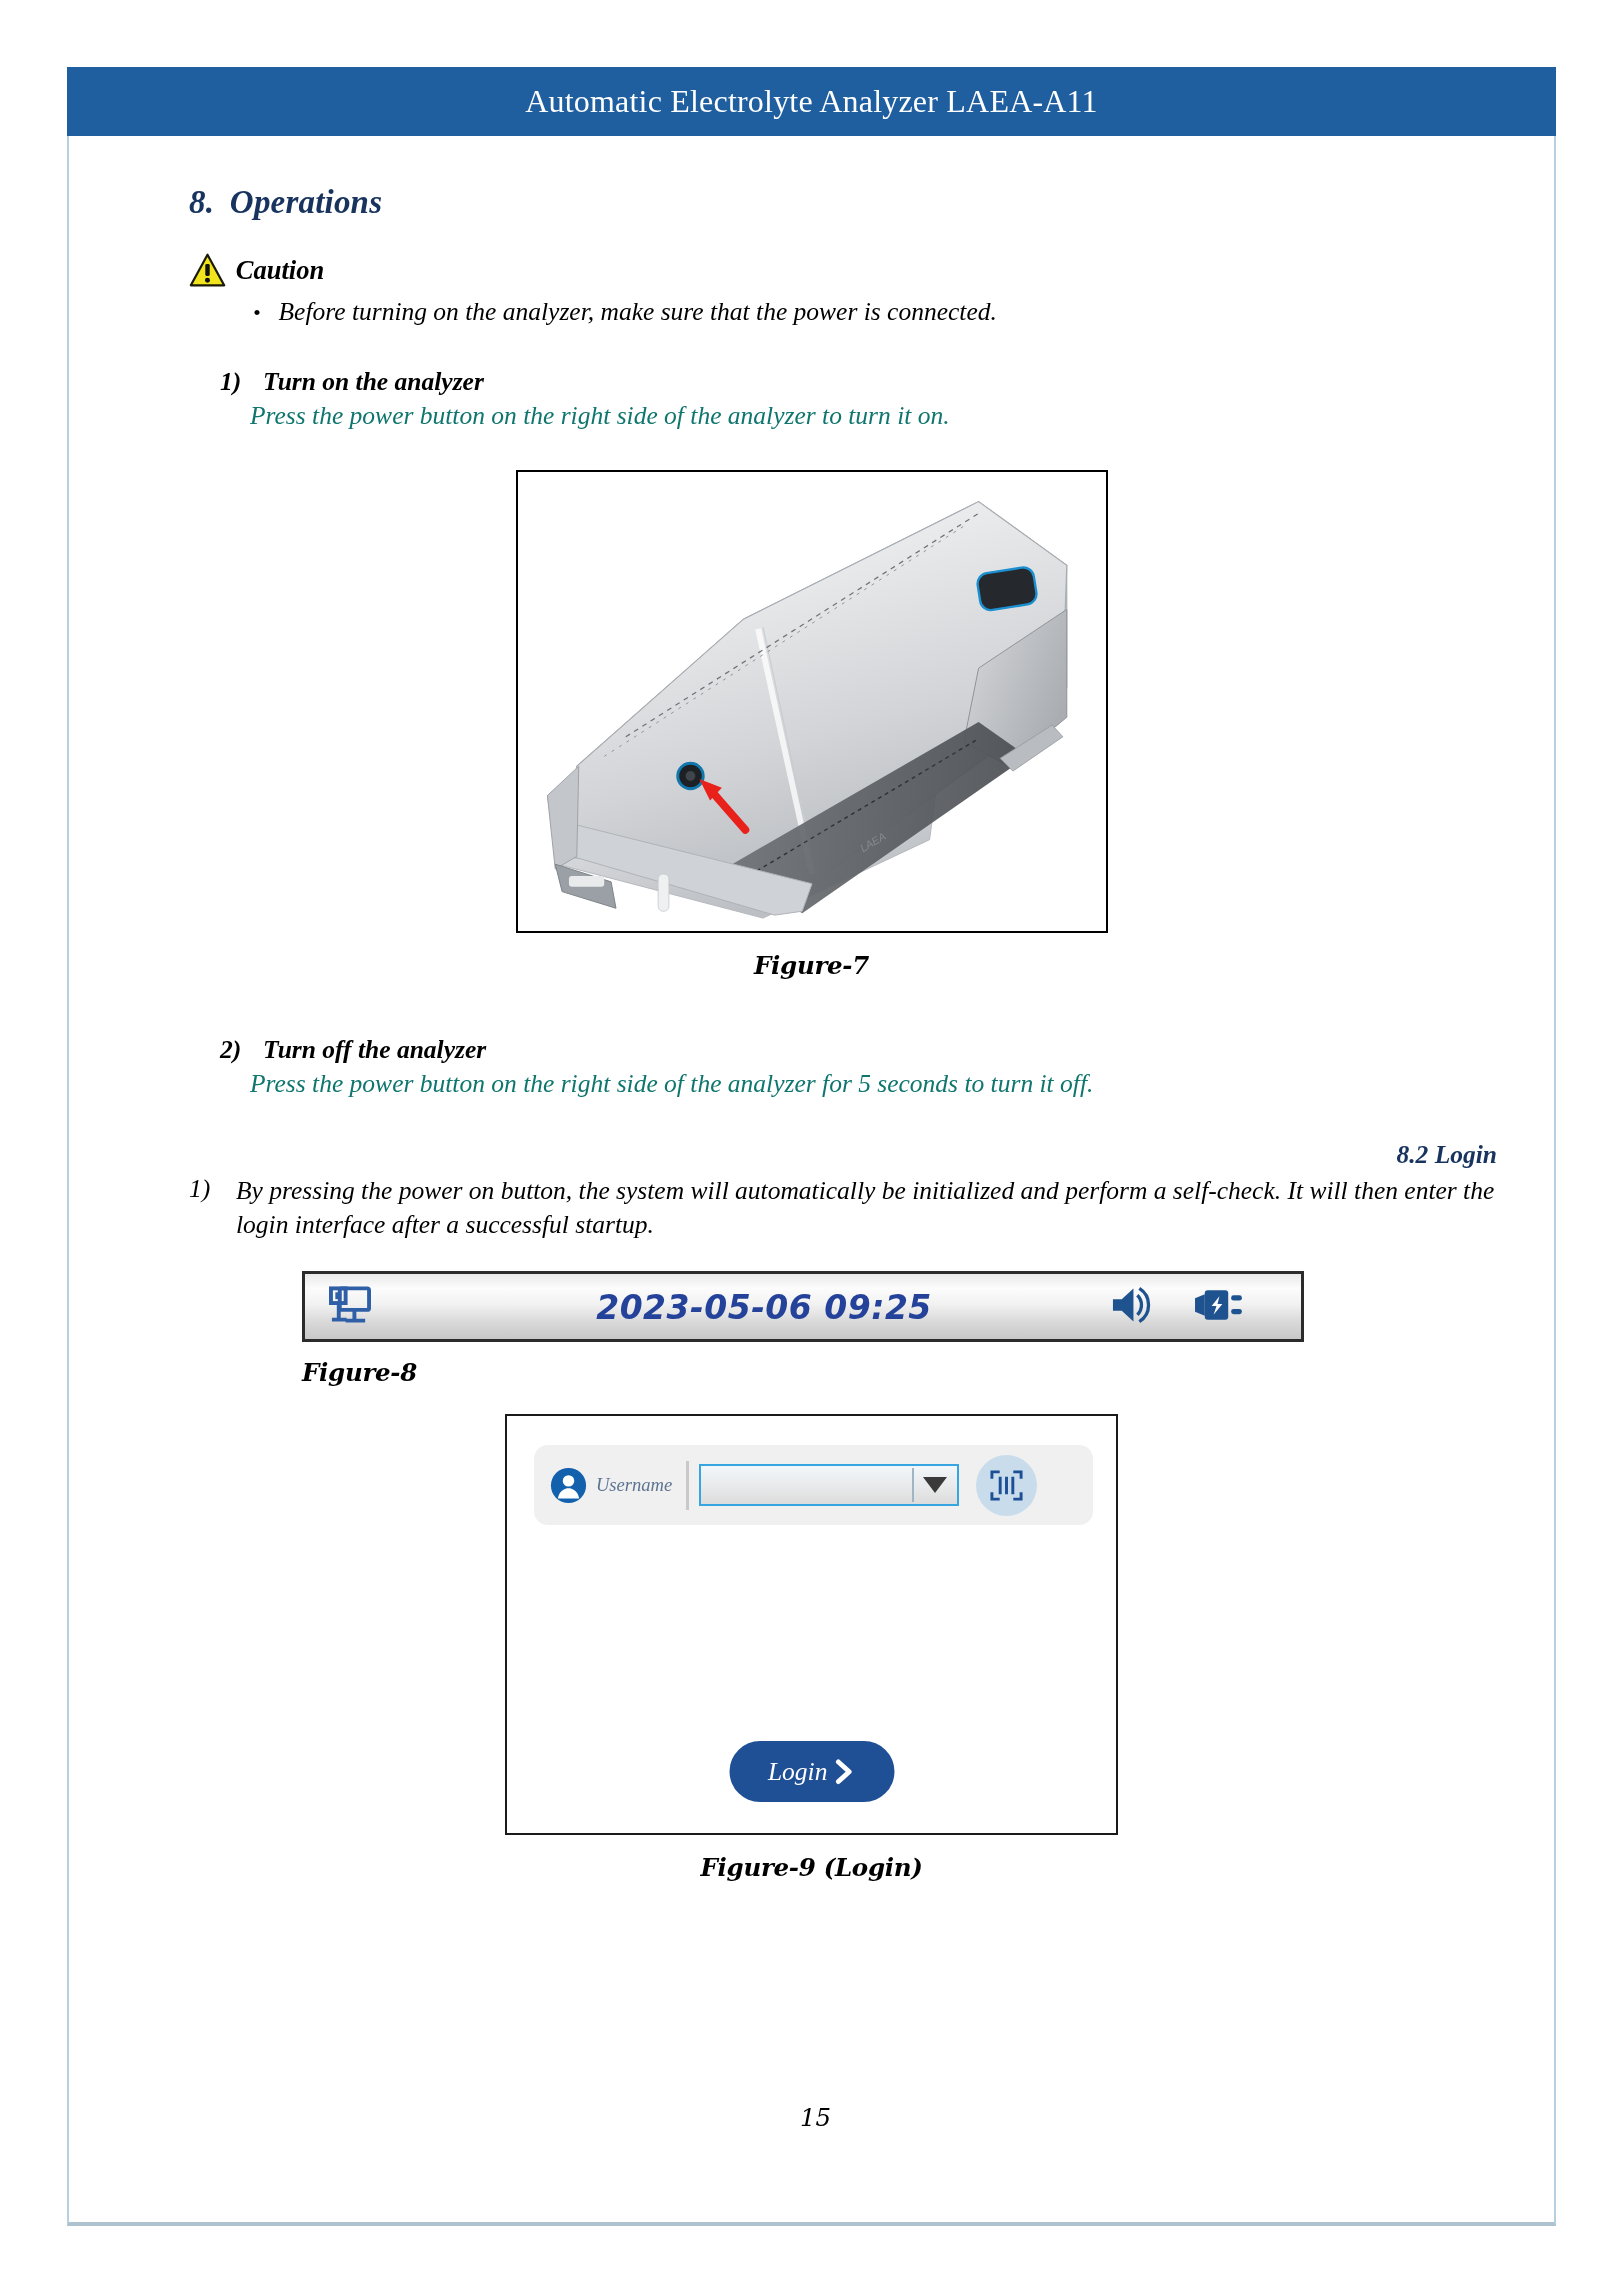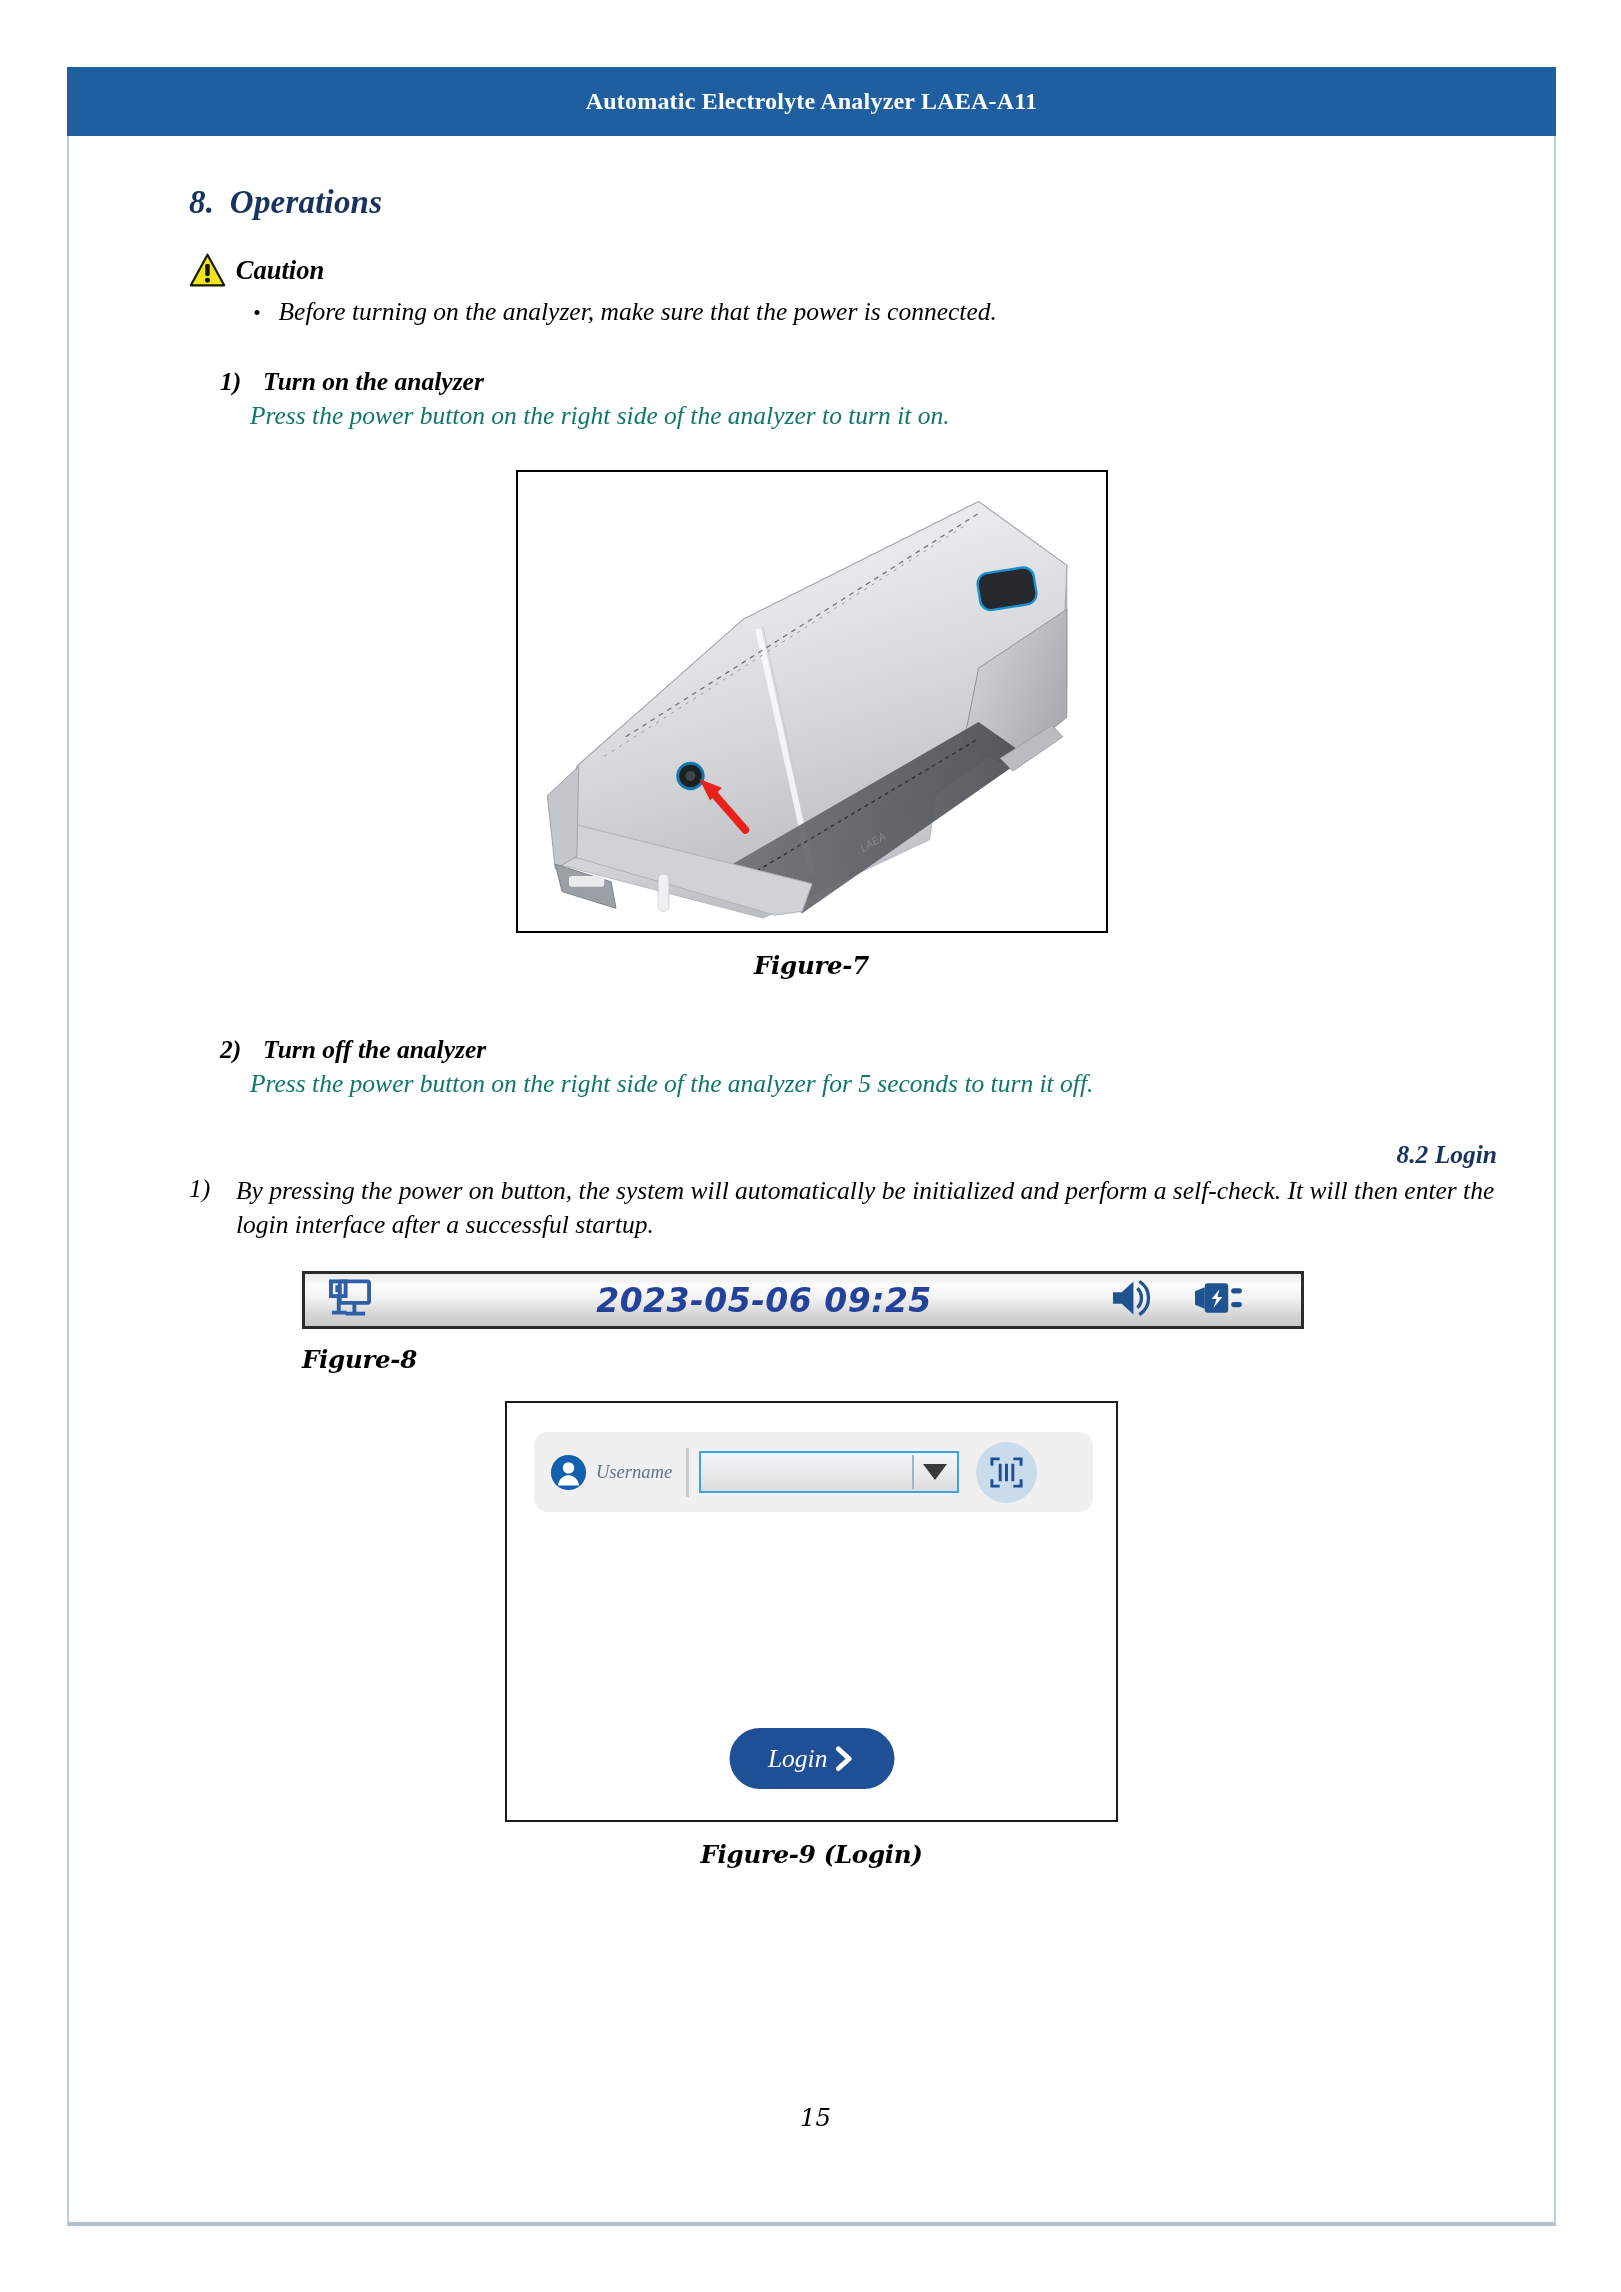--- a/index.html
+++ b/index.html
@@ -35,22 +35,22 @@
     top: 67px;
     width: 1489px;
     height: 69px;
     background: #1f5fa0;
     display: flex;
     align-items: center;
     justify-content: center;
   }
   #header-title {
     color: #ffffff;
-    font-size: 24px;
-    font-weight: bold;
+    font-size: 32px;
+    font-weight: normal;
     letter-spacing: 0.2px;
     font-family: "Liberation Serif", serif;
   }
 
   
   #content {
     position: absolute;
     left: 67px;
     top: 135px;
     width: 1489px;
@@ -144,21 +144,21 @@
     background: #ffffff;
     position: relative;
     overflow: hidden;
   }
 
   
   #figure8-box {
     display: block;
     margin: 29px 0 16px 176px;
     width: 1002px;
-    height: 58px;
+    height: 71px;
     border: 3.9px solid #2b2b2b;
     box-sizing: border-box;
     background: linear-gradient(180deg,#e9e9e9 0%, #fcfcfc 22%, #f2f2f2 46%, #d7d7d7 76%, #c8c8c8 100%);
     position: relative;
     padding-left: 9px;
   }
   #status-left-icon { position: absolute; left: 21.6px; top: 50%; transform: translateY(-50%); }
   #status-datetime {
     position: absolute;
     left: 0; right: 0;

